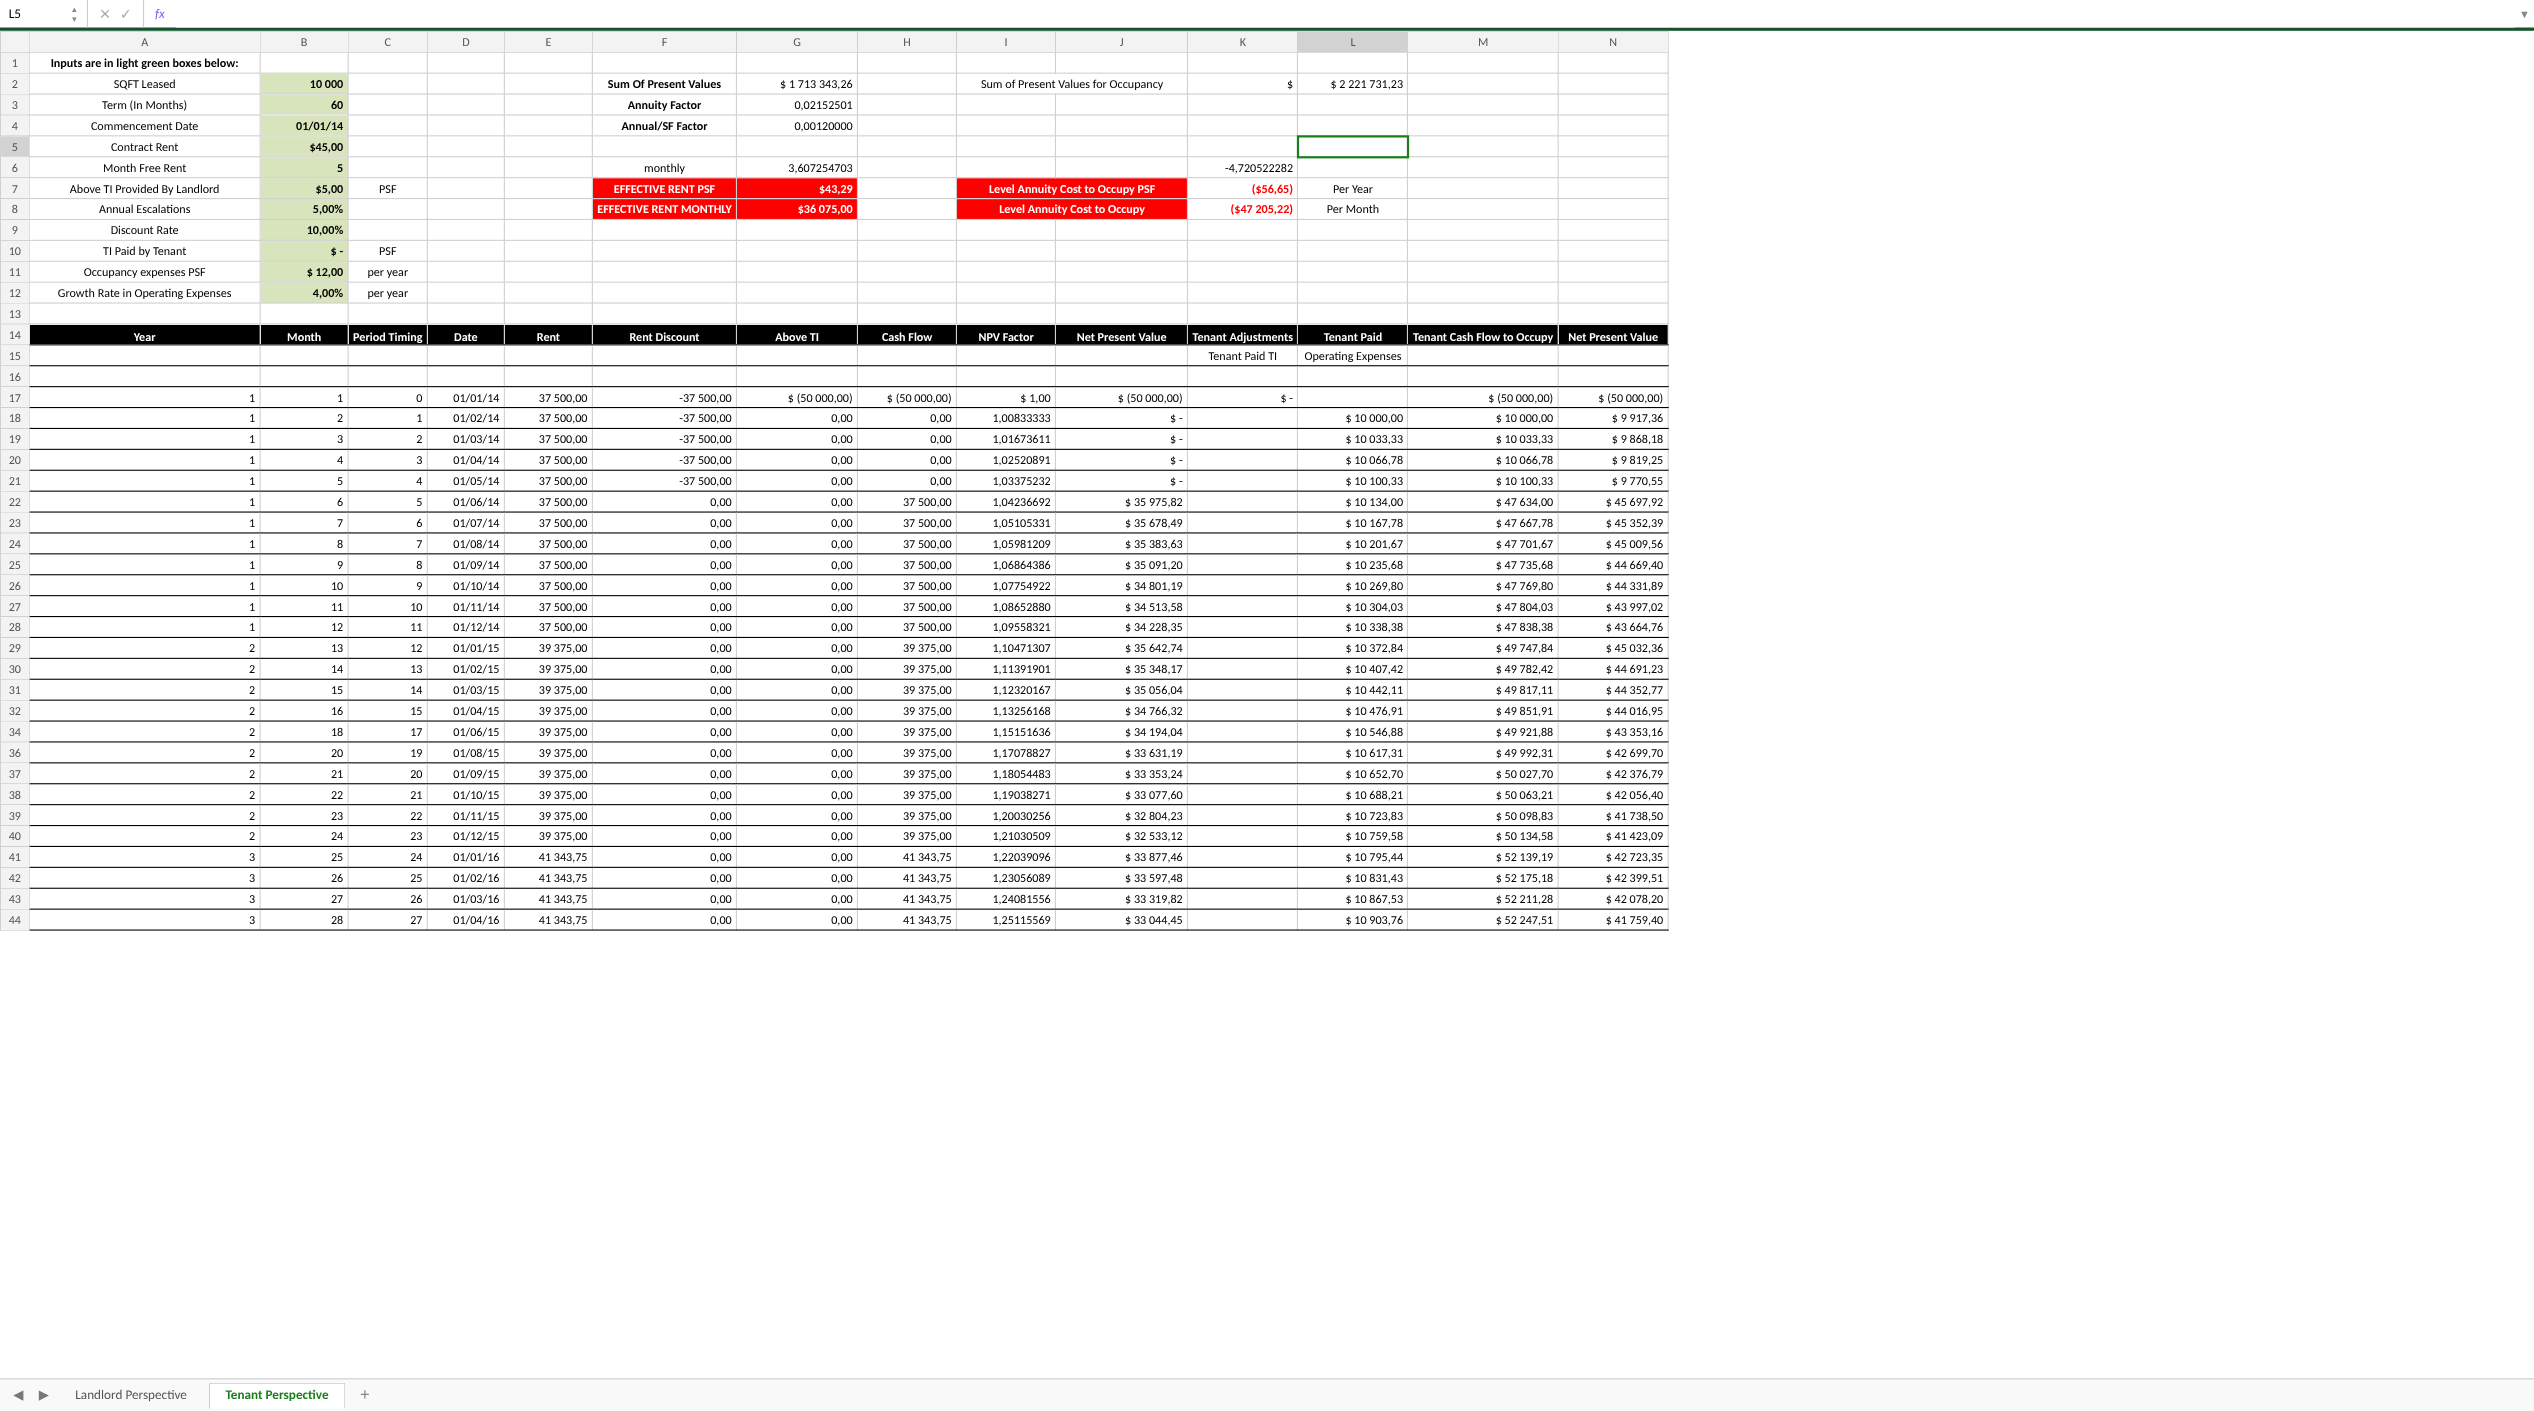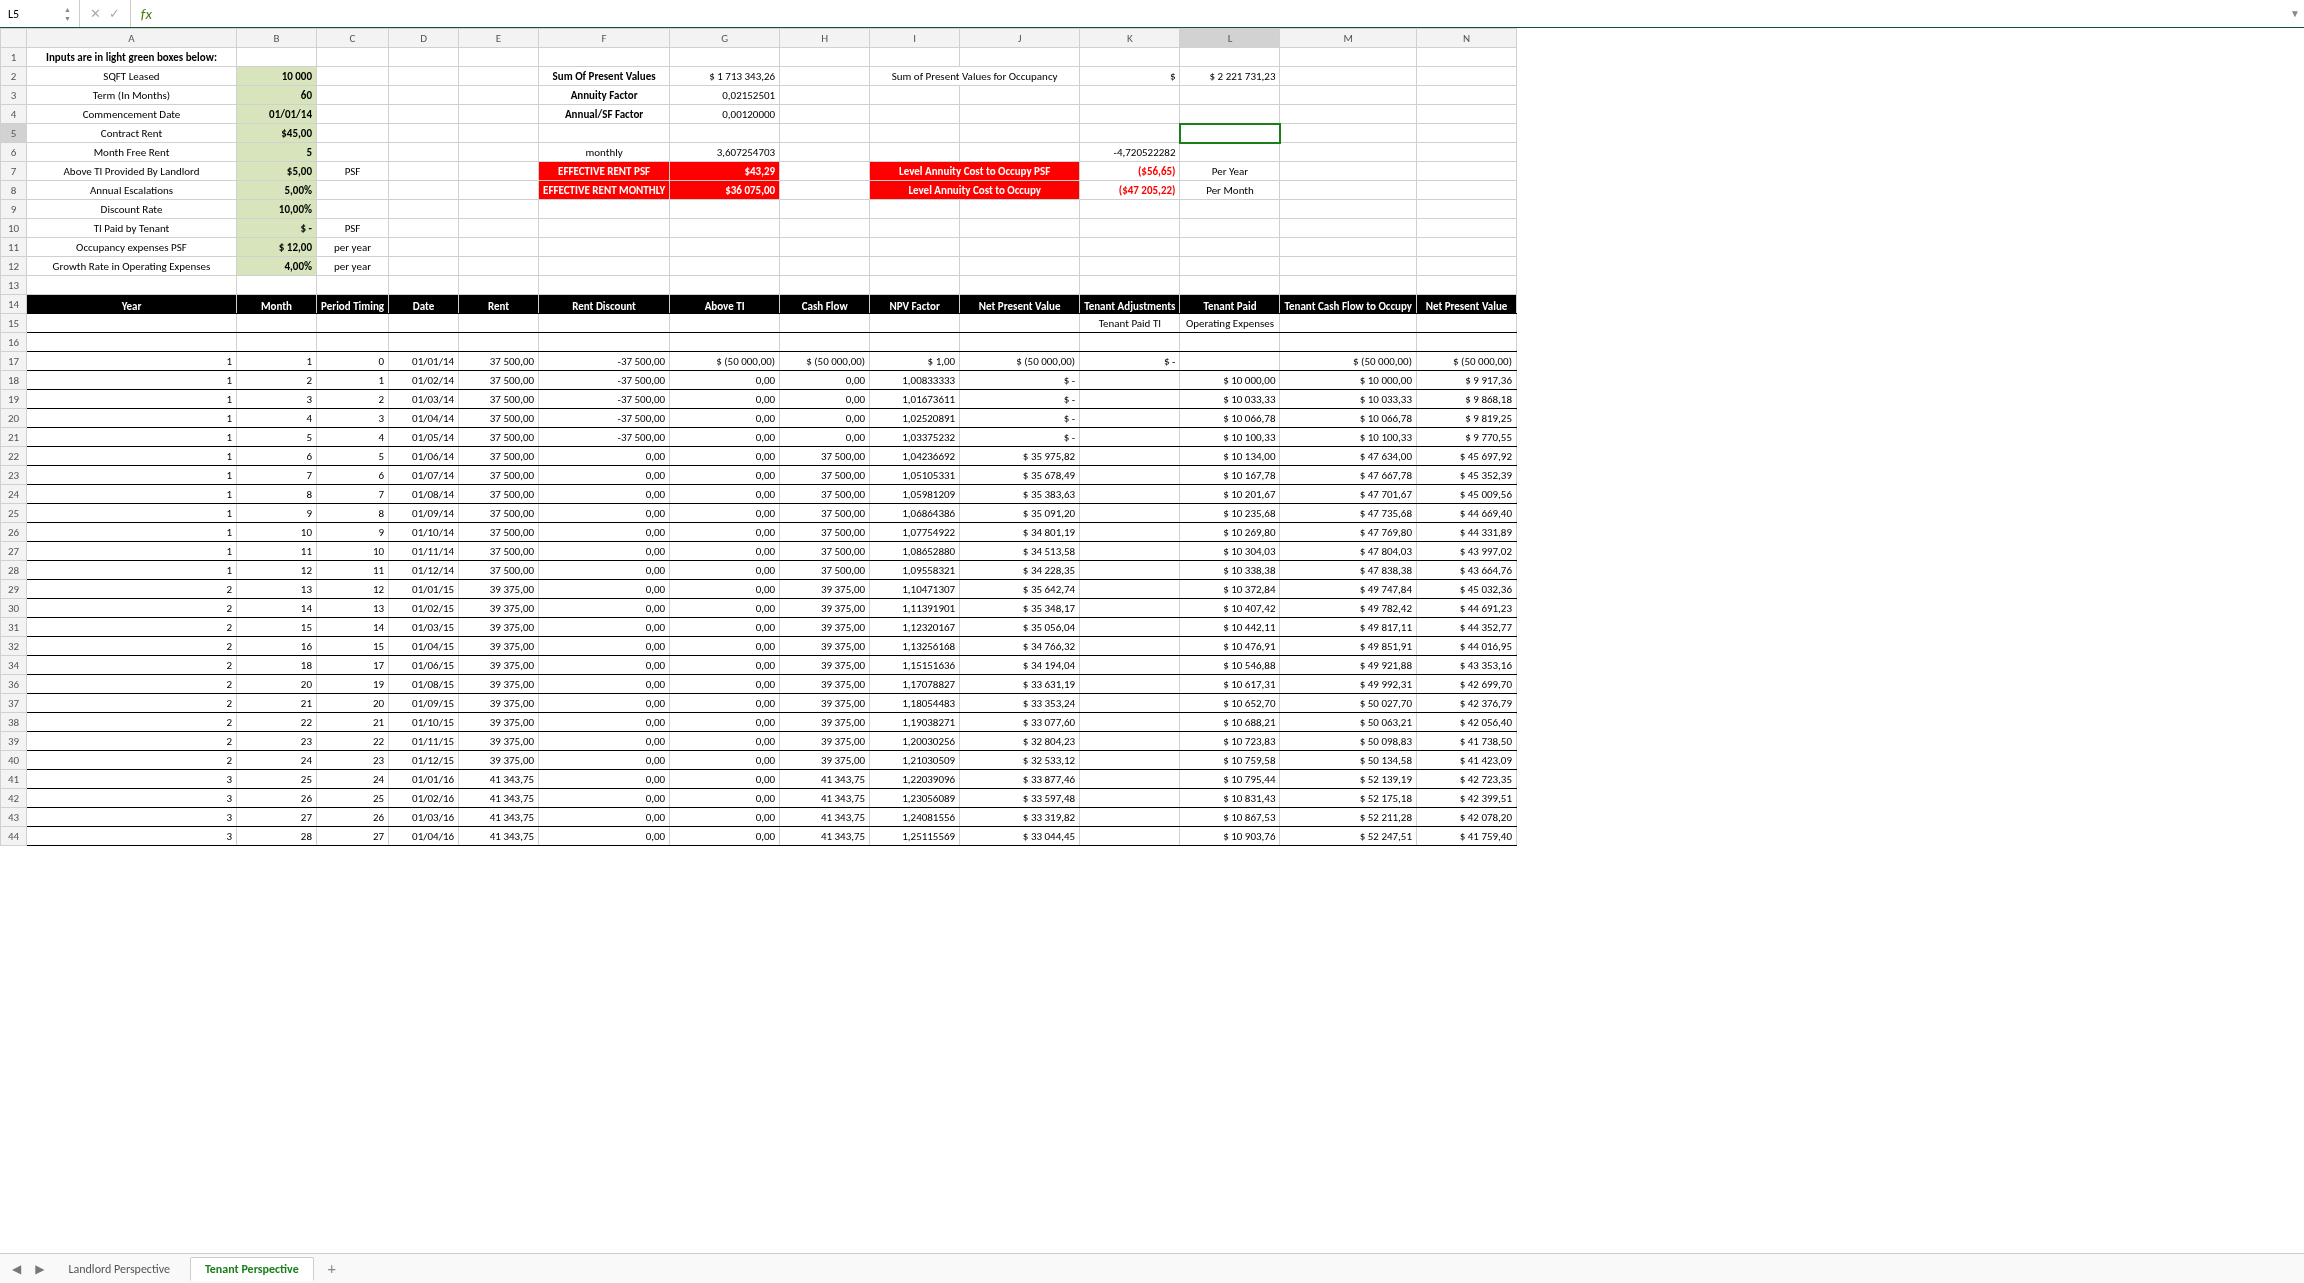--- a/index.html
+++ b/index.html
@@ -1,22 +1,22 @@
 <!DOCTYPE html>
 <html><head>
 <meta charset="utf-8">
 <style>
 * { margin: 0; padding: 0; box-sizing: border-box; font-family: Calibri, Arial, sans-serif; }
 body { background: #fff; font-size: 12px; overflow: hidden; }
-.formula-bar { display: flex; align-items: center; height: 28px; border-bottom: 1px solid #14532d; background: #fff; }
+.formula-bar { display: flex; align-items: center; height: 28px; border-bottom: 3px solid #14532d; background: #fff; }
 .name-box { width: 80px; padding: 0 8px; border-right: 1px solid #ccc; height: 100%; display: flex; align-items: center; font-size: 12px; }
 .name-box-arrows { display: flex; flex-direction: column; font-size: 7px; color: #888; margin-left: auto; }
 .fb-icons { display: flex; align-items: center; gap: 8px; padding: 0 10px; border-right: 1px solid #ccc; height: 100%; }
 .fb-icon { color: #aaa; font-size: 13px; cursor: default; }
-.fx-label { font-style: italic; font-size: 15px; color: #4d7c0f; padding: 0 10px; }
+.fx-label { font-style: italic; font-size: 12px; color: #8b5cf6; padding: 0 10px; }
 .formula-input { flex: 1; height: 100%; border: none; outline: none; font-size: 12px; padding: 0 4px; }
 .formula-dd { width: 18px; text-align: center; color: #888; font-size: 10px; }
 
 .grid-wrap { position: relative; height: calc(100vh - 28px - 30px); overflow: auto; }
 table.grid { border-collapse: collapse; table-layout: fixed; }
 .grid th, .grid td { border: 1px solid #d0d0d0; height: 19px; font-size: 11px; padding: 0 4px; white-space: nowrap; overflow: hidden; }
 .grid th { background: #f3f3f3; color: #555; font-weight: normal; text-align: center; position: sticky; z-index: 2; }
 .grid thead th { top: 0; }
 .grid th.rowh { left: 0; width: 26px; text-align: center; background: #f3f3f3; position: sticky; }
 .grid td { background: #fff; }

